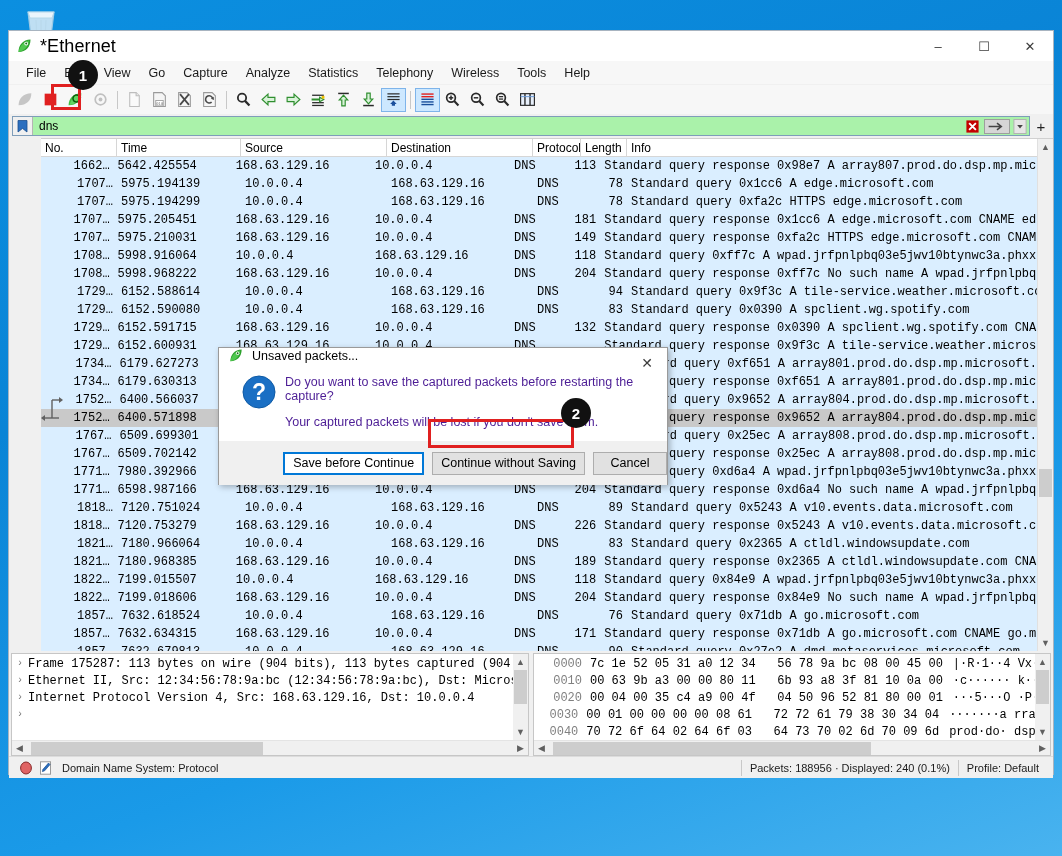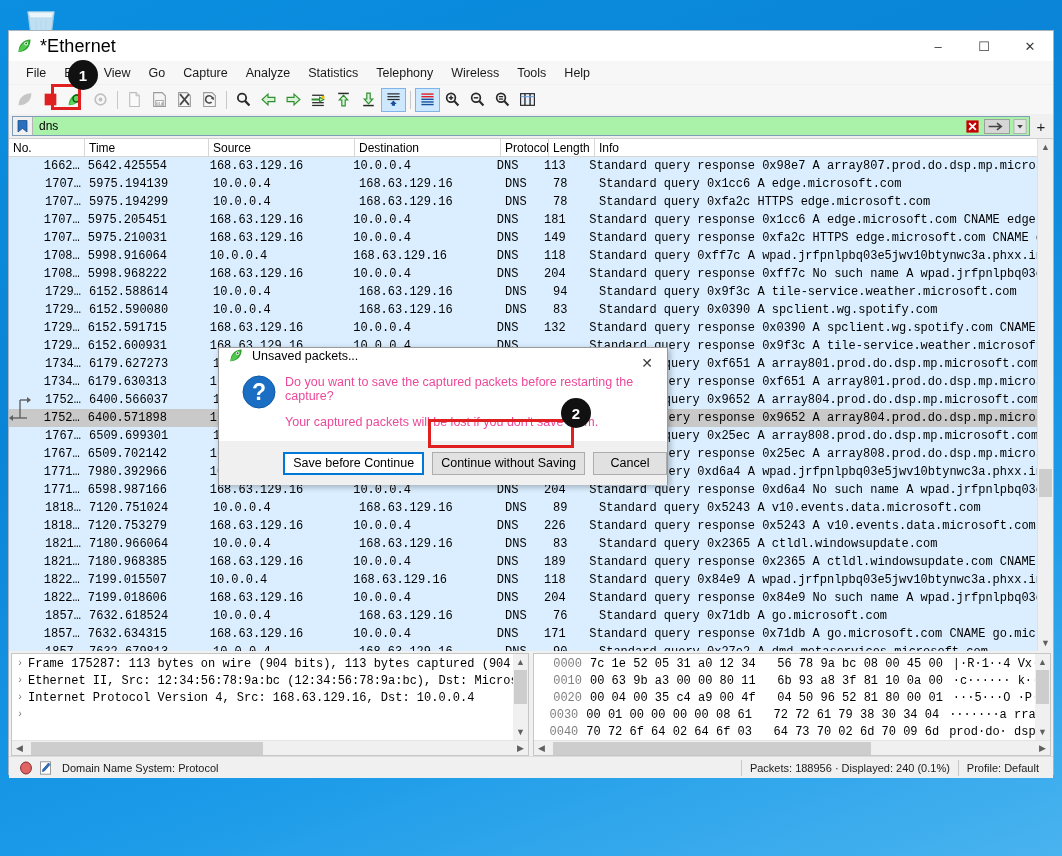--- a/index.html
+++ b/index.html
@@ -89,21 +89,21 @@
     background: transparent; border: none; outline: none;
   }
   .filter-btn { width: 20px; height: 18px; display:flex; align-items:center; justify-content:center; margin-right:1px;}
   #filter-plus { width: 18px; text-align: center; font-size: 15px; color: #222; }
 
   
   #packet-list-pane {
     flex: 0 0 513px; background: #fff;
     display: flex; flex-direction: column;
     border-top: 1px solid #d0d0d0;
-    overflow: hidden; position: relative;
+    overflow: hidden; position: relative; margin-left: 32px;
   }
   #plist-header {
     display: flex; height: 18px; background: #fff; border-bottom: 1px solid #d6d6d6;
     flex: 0 0 auto; font-size: 12px;
   }
   #plist-header .col {
     border-right: 1px solid #d6d6d6; padding-left: 4px; color: #000;
     display: flex; align-items: center; overflow: hidden; white-space: nowrap;
   }
   #plist-rows { flex: 1 1 auto; overflow: hidden; }
@@ -114,21 +114,21 @@
   }
   .prow.selected { background: #c9c9c9; }
   .prow .c {
     padding: 0 4px; white-space: nowrap; overflow: hidden;
   }
   .c-no { width: 76px; text-align: right; }
   .c-time { width: 124px; text-align: left; padding-left: 6px;}
   .c-src { width: 146px; }
   .c-dst { width: 146px; }
   .c-proto { width: 48px; }
-  .c-len { width: 46px; }
+  .c-len { width: 46px; text-align: right; }
   .c-info { flex: 1 1 auto; padding-left: 6px; }
 
   
   #plist-gutter {
     position: absolute; left: 0; top: 18px; width: 22px; bottom: 0;
     pointer-events: none;
   }
 
   
   #plist-vscroll {
@@ -187,21 +187,21 @@
     box-shadow: 2px 2px 6px rgba(0,0,0,.28);
     display: flex; flex-direction: column;
     z-index: 50;
   }
   #dlg-title-bar { height: 30px; display: flex; align-items: center; background: #fff; position: relative;}
   #dlg-title-text { font-size: 12.5px; color: #000000; }
   #dlg-close { position: absolute; right: 0; top: 0; width: 40px; height: 30px; display:flex; align-items:center; justify-content:center; font-size:14px; color:#3b3b3b;}
   #dlg-body { flex: 1 1 auto; display: flex; padding: 6px 14px 0 14px; background:#fff;}
   #dlg-icon { flex: 0 0 52px; display: flex; align-items: flex-start; justify-content: center; padding-top: 6px;}
   #dlg-texts { flex: 1 1 auto; padding-top: 6px; }
-  #dlg-texts p { margin: 0 0 12px 0; font-size: 12.5px; color: #ec4899; }
+  #dlg-texts p { margin: 0 0 12px 0; font-size: 12.5px; color: #4c1d95; }
   #dlg-buttons {
     height: 44px; background: #f0f0f0; display: flex; align-items: center;
     justify-content: flex-end; padding-right: 0; gap: 8px; flex: 0 0 auto;
   }
   .dlg-btn {
     height: 23px; background: #e1e1e1; border: 1px solid #adadad;
     font-size: 12.5px; color: #000; padding: 0 8px; display: flex; align-items: center;
     white-space: nowrap;
   }
   .dlg-btn.focus-blue { border: 2px solid #0078d7; background: #fff; }

